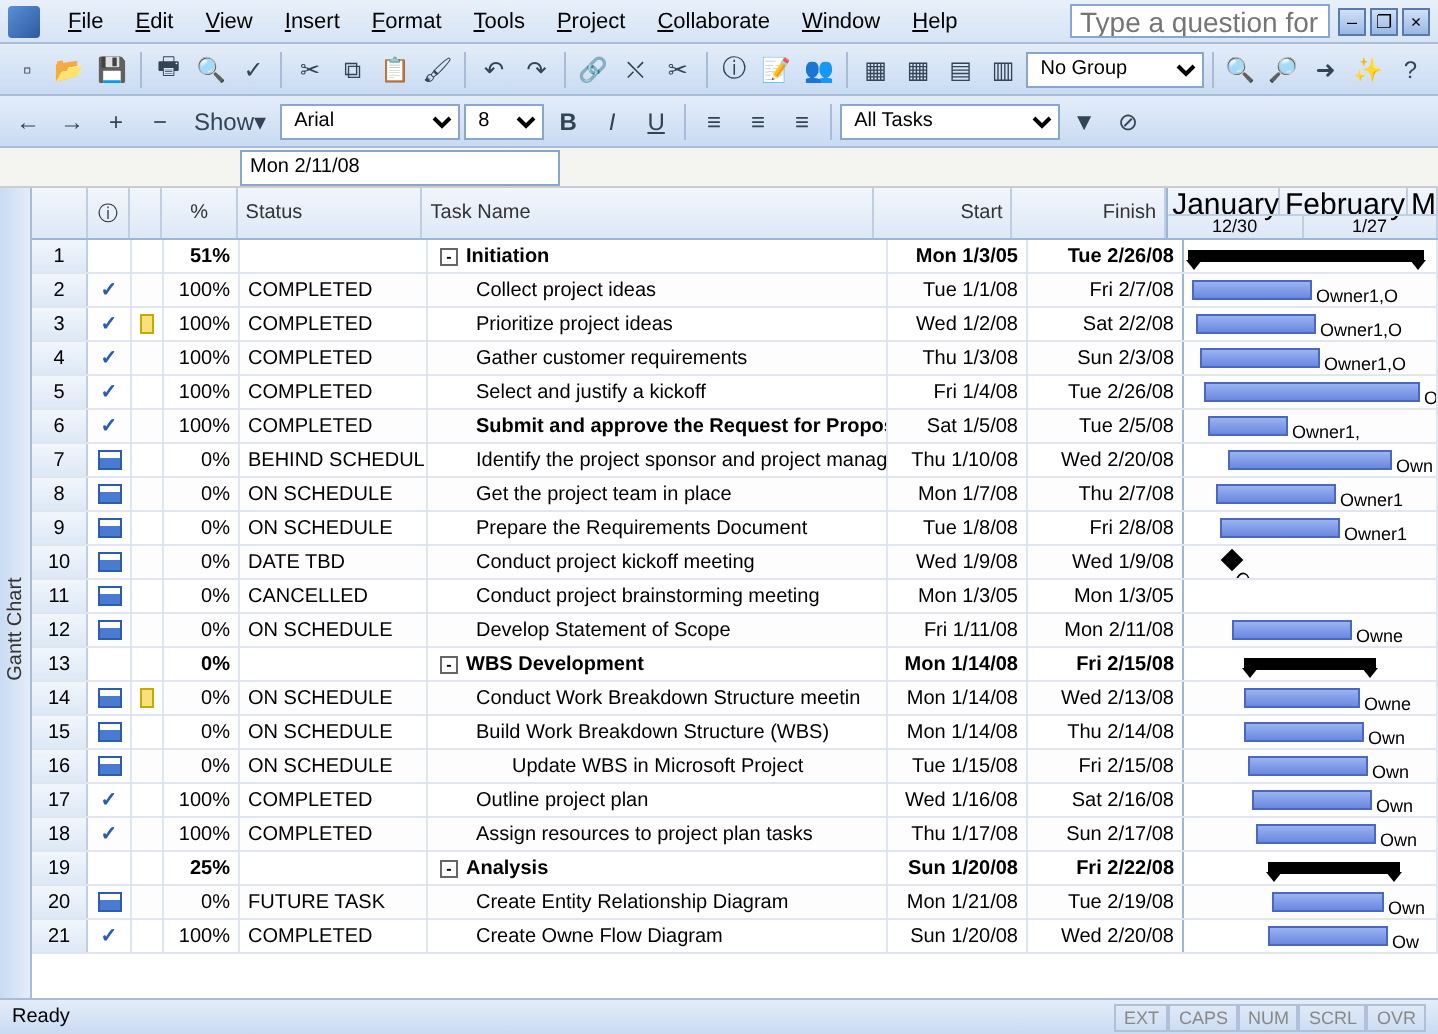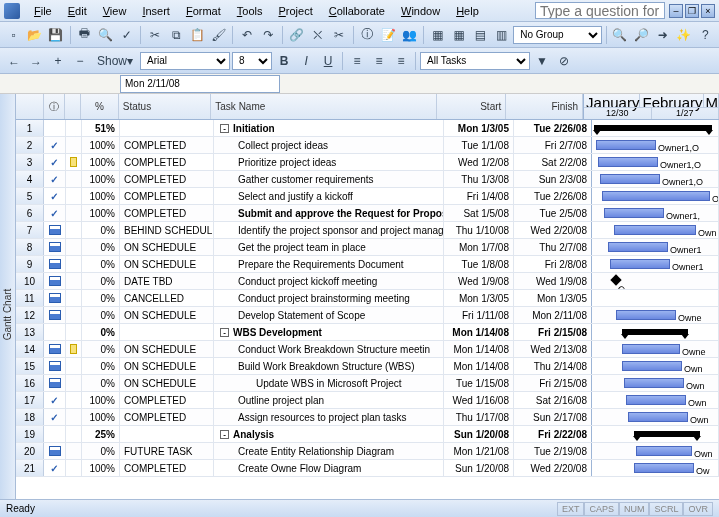--- a/index.html
+++ b/index.html
@@ -464,21 +464,21 @@
           </div>
           <div class="cell notes"></div>
           <div class="cell pct">100%</div>
           <div class="cell status">COMPLETED</div>
           <div class="cell task" style="padding-left: 24px; font-weight: bold;">
             <span>Submit and approve the Request for Proposal</span>
           </div>
           <div class="cell start">Sat 1/5/08</div>
           <div class="cell finish">Tue 2/5/08</div>
           <div class="cell gantt">
-            <div class="task-bar" style="left: 12px; width: 60px;">
+            <div class="task-bar" style="left: 12px; width: 40px;">
               <span class="bar-label">Owner1,</span>
             </div>
           </div>
         </div>
         <div class="row">
           <div class="cell rownum">7</div>
           <div class="cell info">
             <div class="calicon"></div>
           </div>
           <div class="cell notes"></div>

